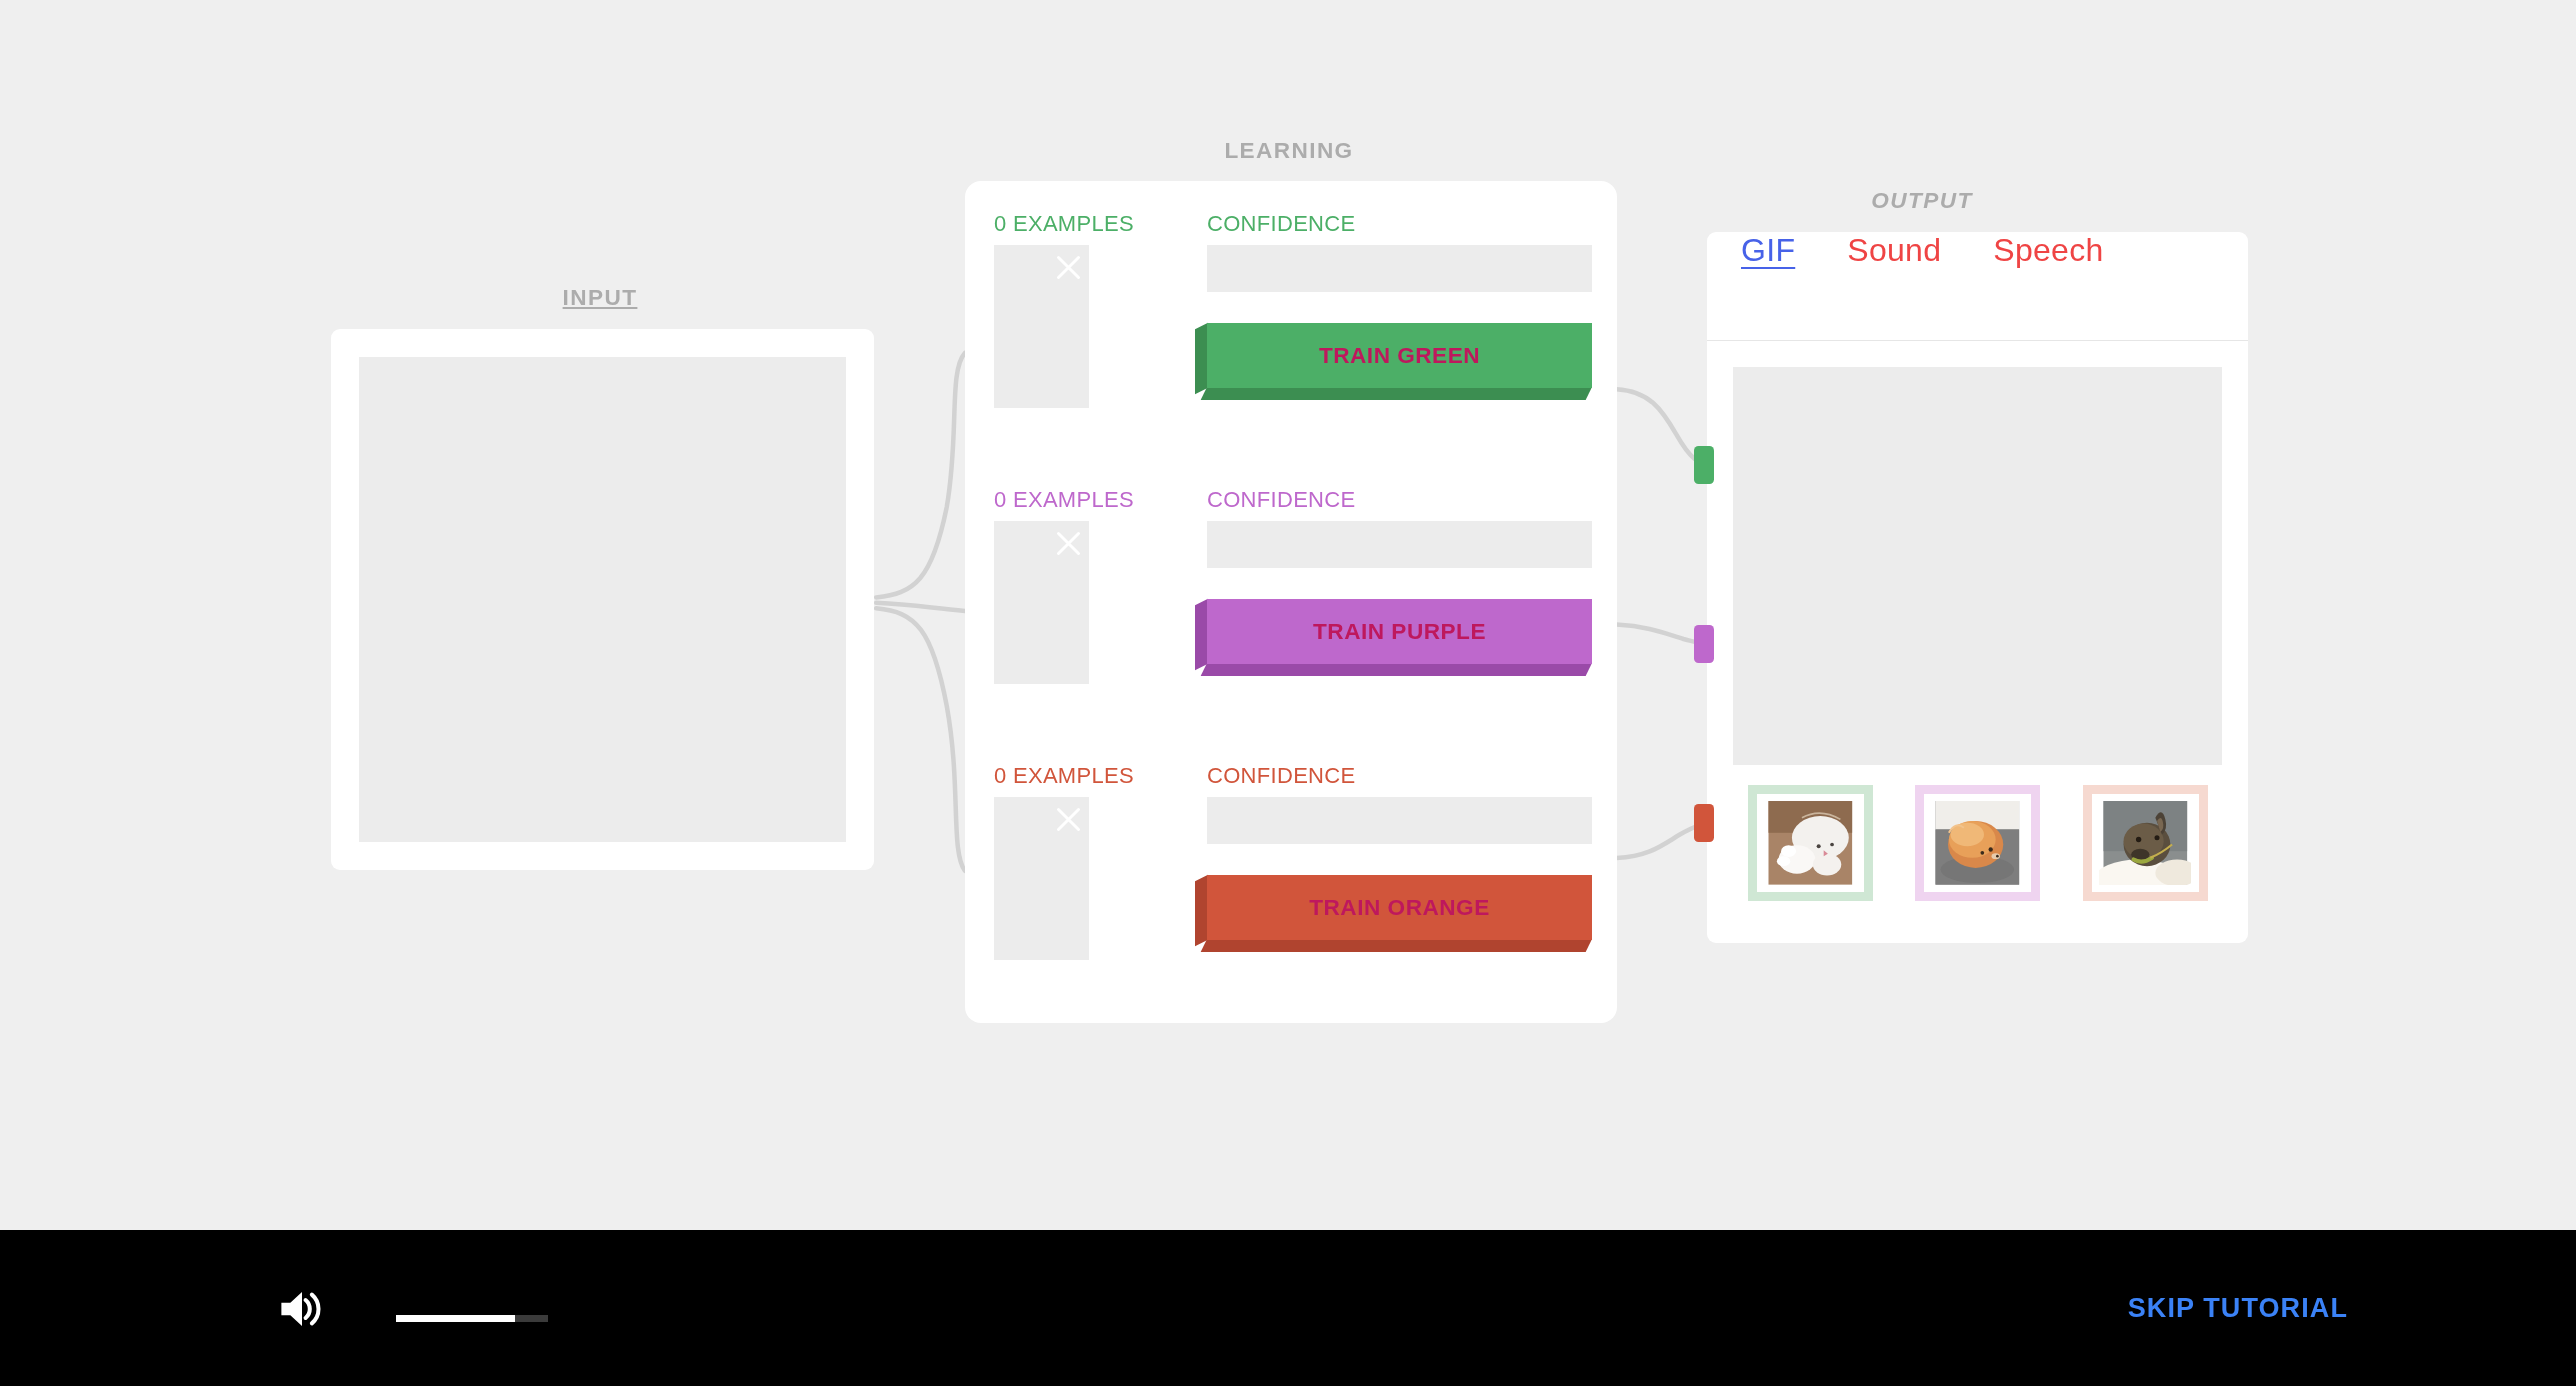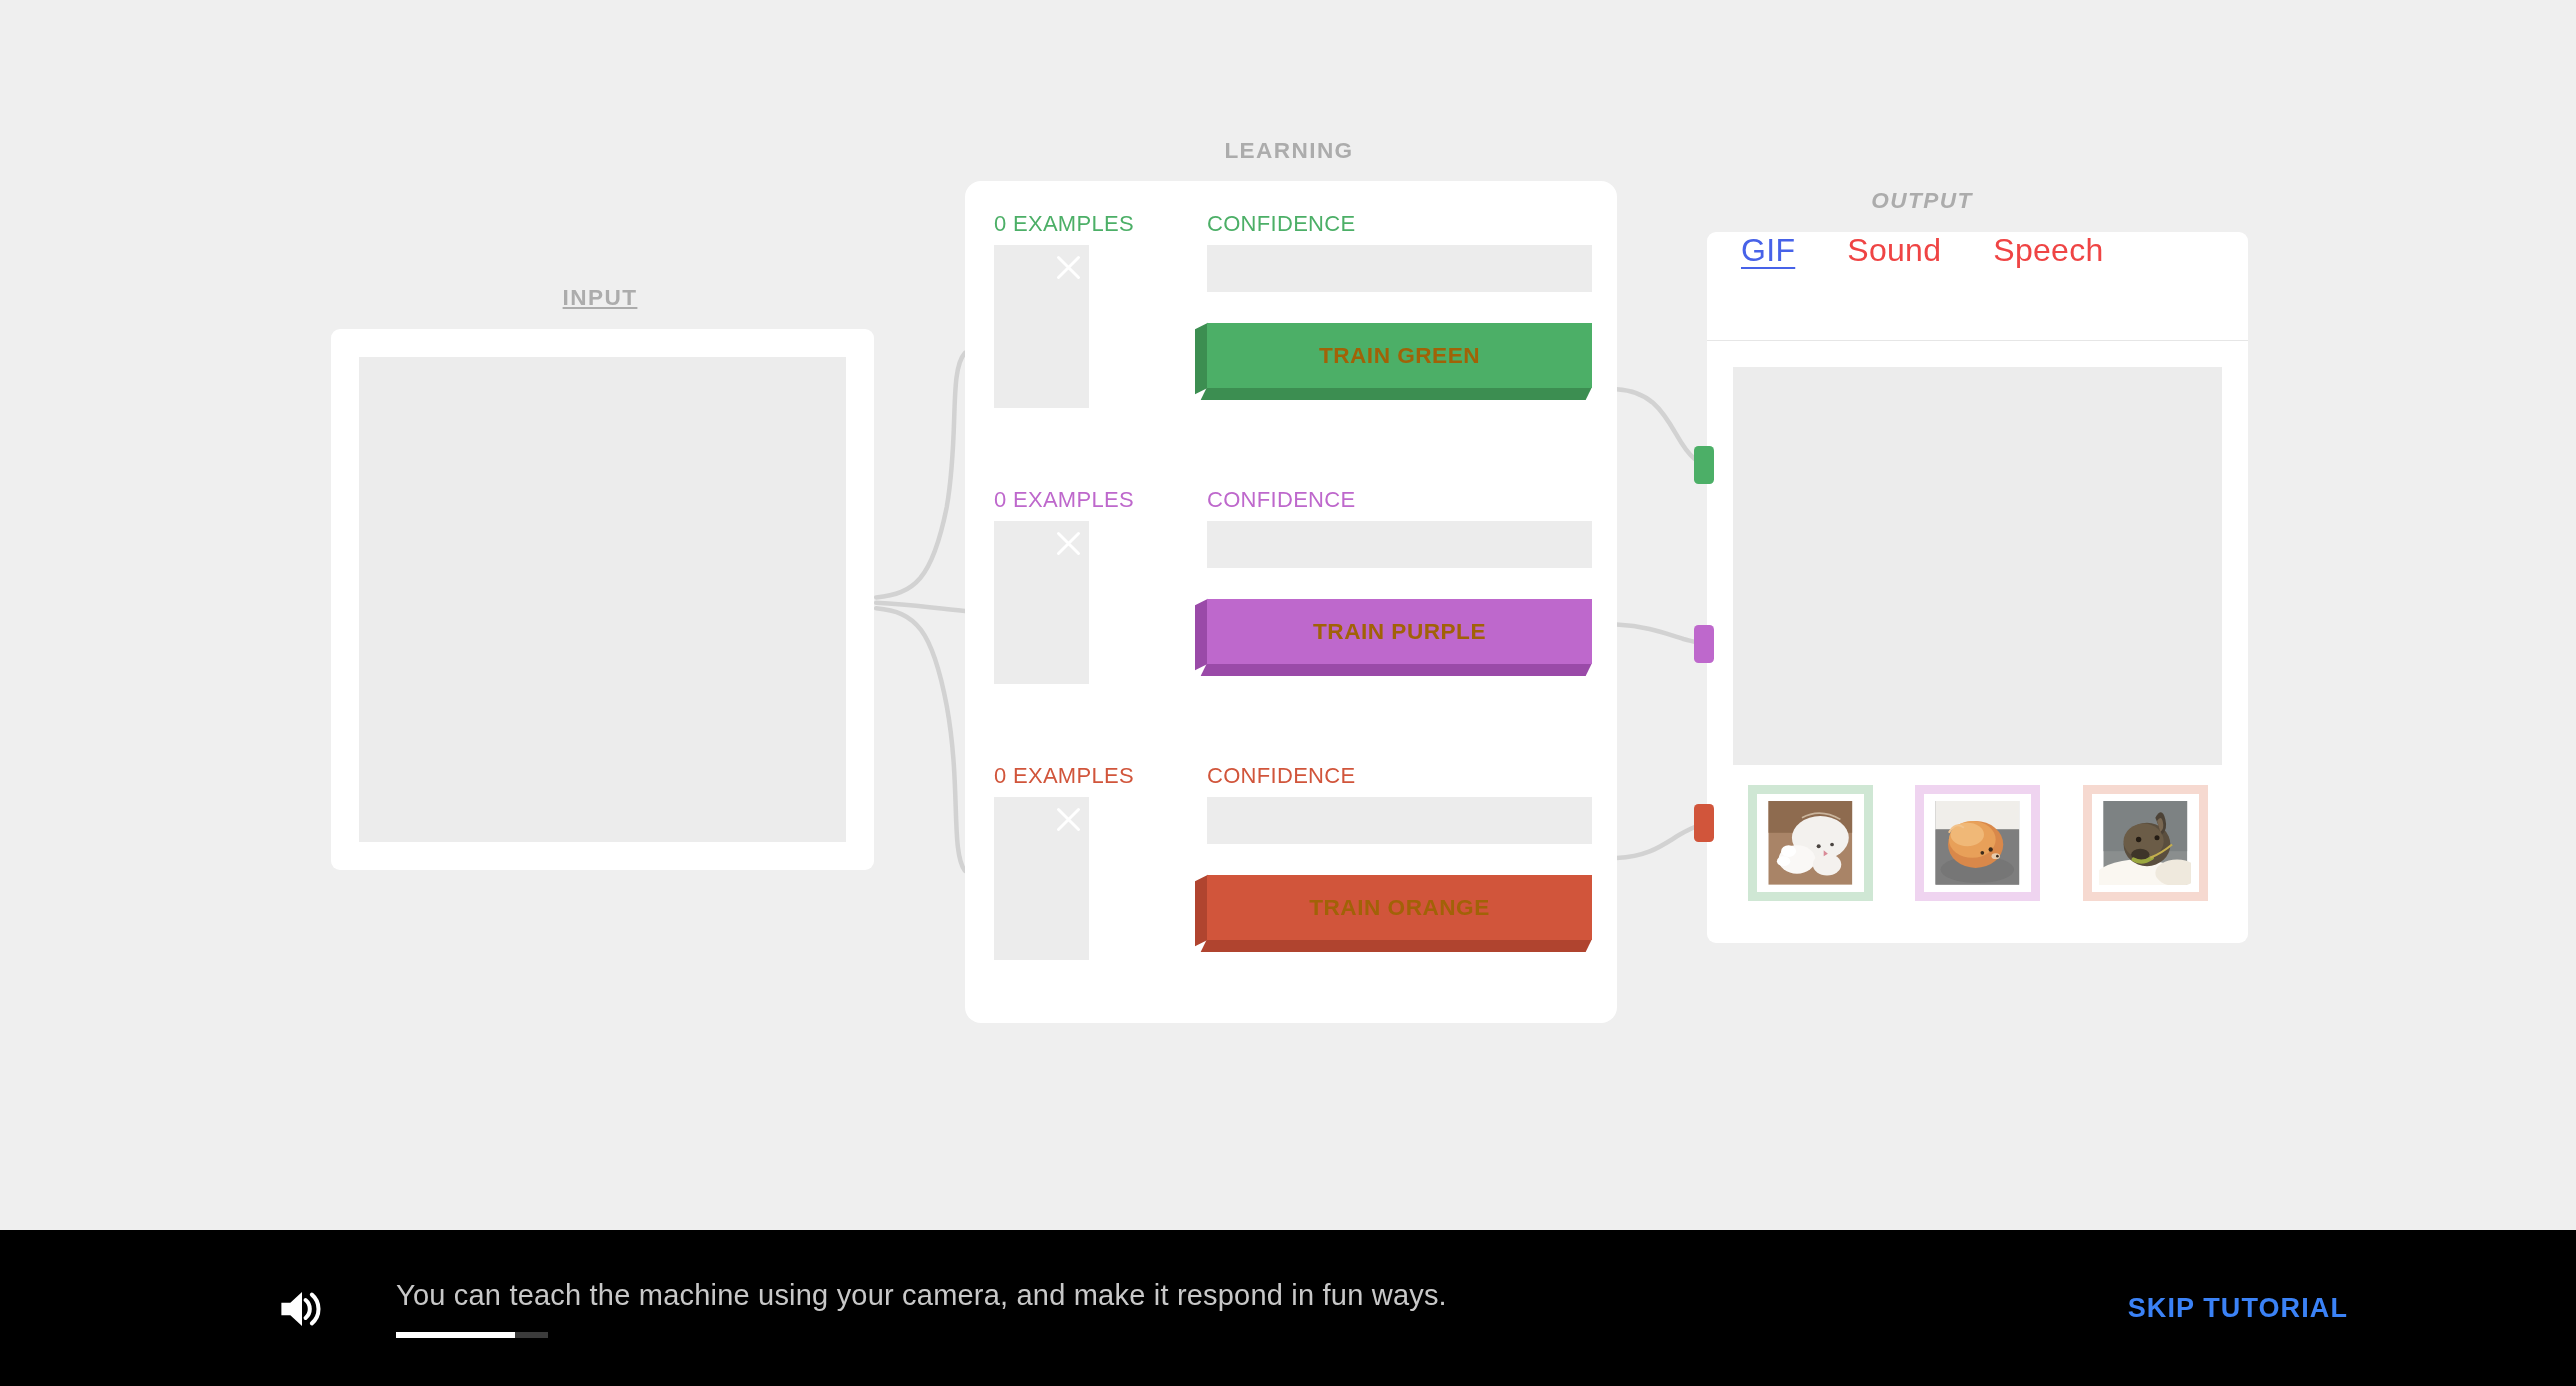--- a/index.html
+++ b/index.html
@@ -136,21 +136,21 @@
   }
 
   
   .train-btn {
     position: relative;
     margin-top: 31px;
     width: 385px;
     height: 65px;
     border: 0;
     cursor: pointer;
-    color: #a16207;
+    color: #be185d;
     font-size: 22.6px;
     font-weight: 700;
     letter-spacing: 0.5px;
     font-family: "Liberation Sans", sans-serif;
     display: flex;
     align-items: center;
     justify-content: center;
     padding: 0;
   }
   .train-btn .face {
@@ -519,21 +519,20 @@
 
     <div id="speaker-icon">
       <svg viewBox="0 0 58 58" xmlns="http://www.w3.org/2000/svg">
         <path d="M6 22 H16 L29 10 V48 L16 36 H6 Z" fill="#FFFFFF"></path>
         <path d="M33 19 a13 13 0 0 1 0 20" stroke="#FFFFFF" stroke-width="4.5" fill="none" stroke-linecap="round"></path>
         <path d="M40 13 a21 21 0 0 1 0 32" stroke="#FFFFFF" stroke-width="4.5" fill="none" stroke-linecap="round"></path>
       </svg>
     </div>
 
     <div id="tutorial-text-wrap">
-      <div id="tutorial-text">You can teach the machine using your camera, and make it respond in fun ways.</div>
       <div id="tutorial-progress">
         <div id="tutorial-progress-fill" style="width: 78%;"></div>
       </div>
     </div>
 
     <button id="skip-tutorial">SKIP TUTORIAL</button>
   </div>
 
 </div>
 

